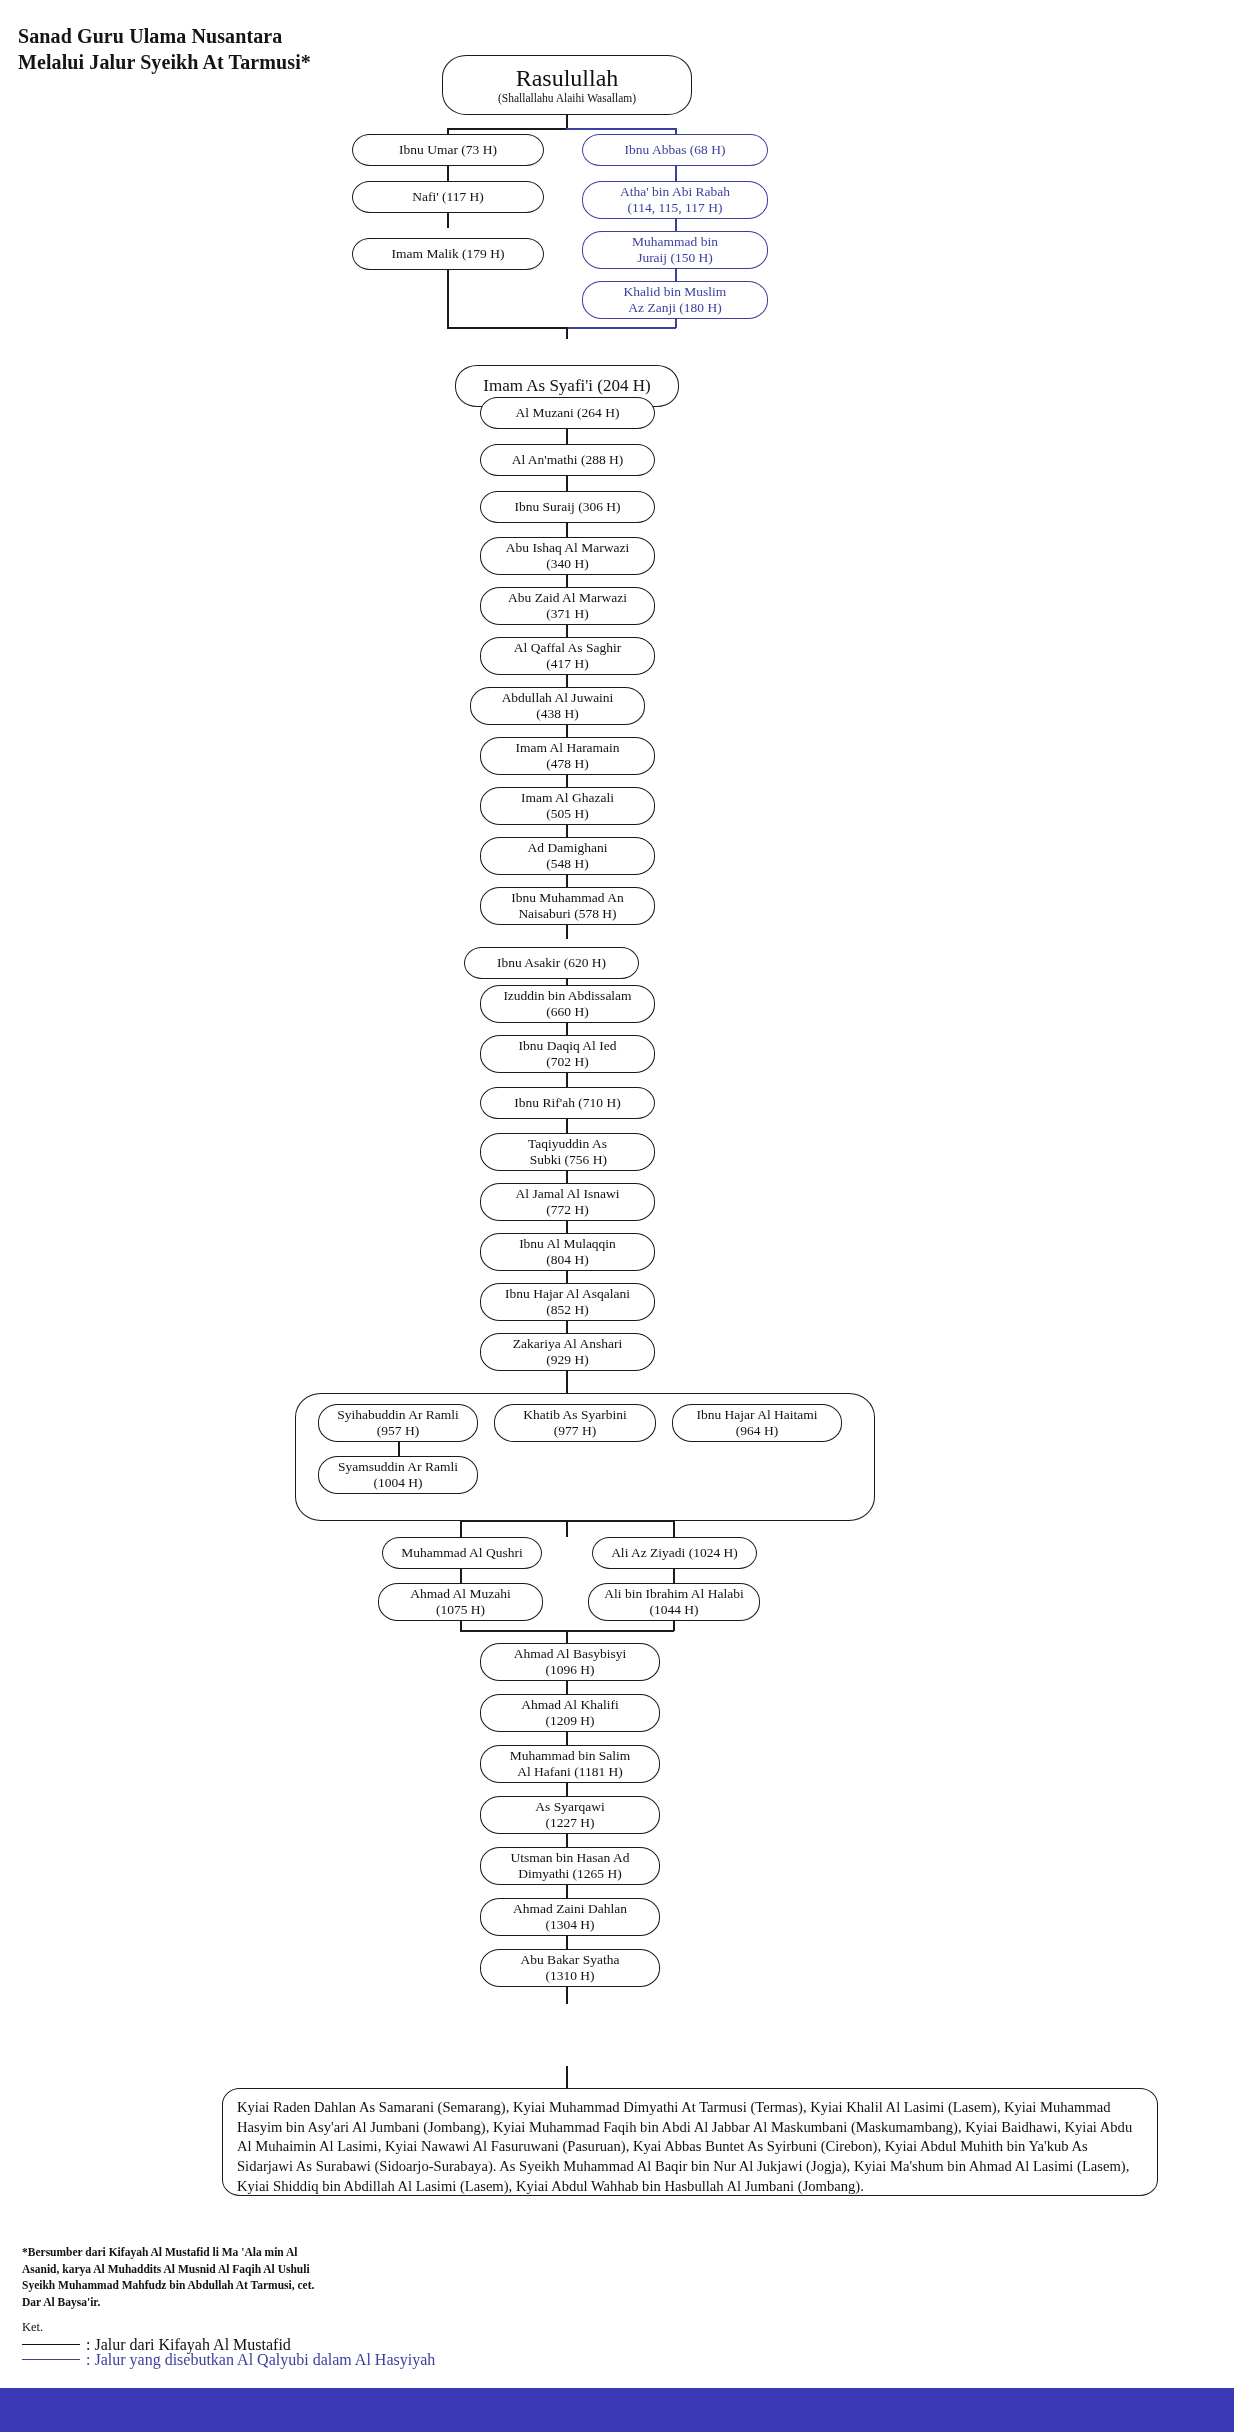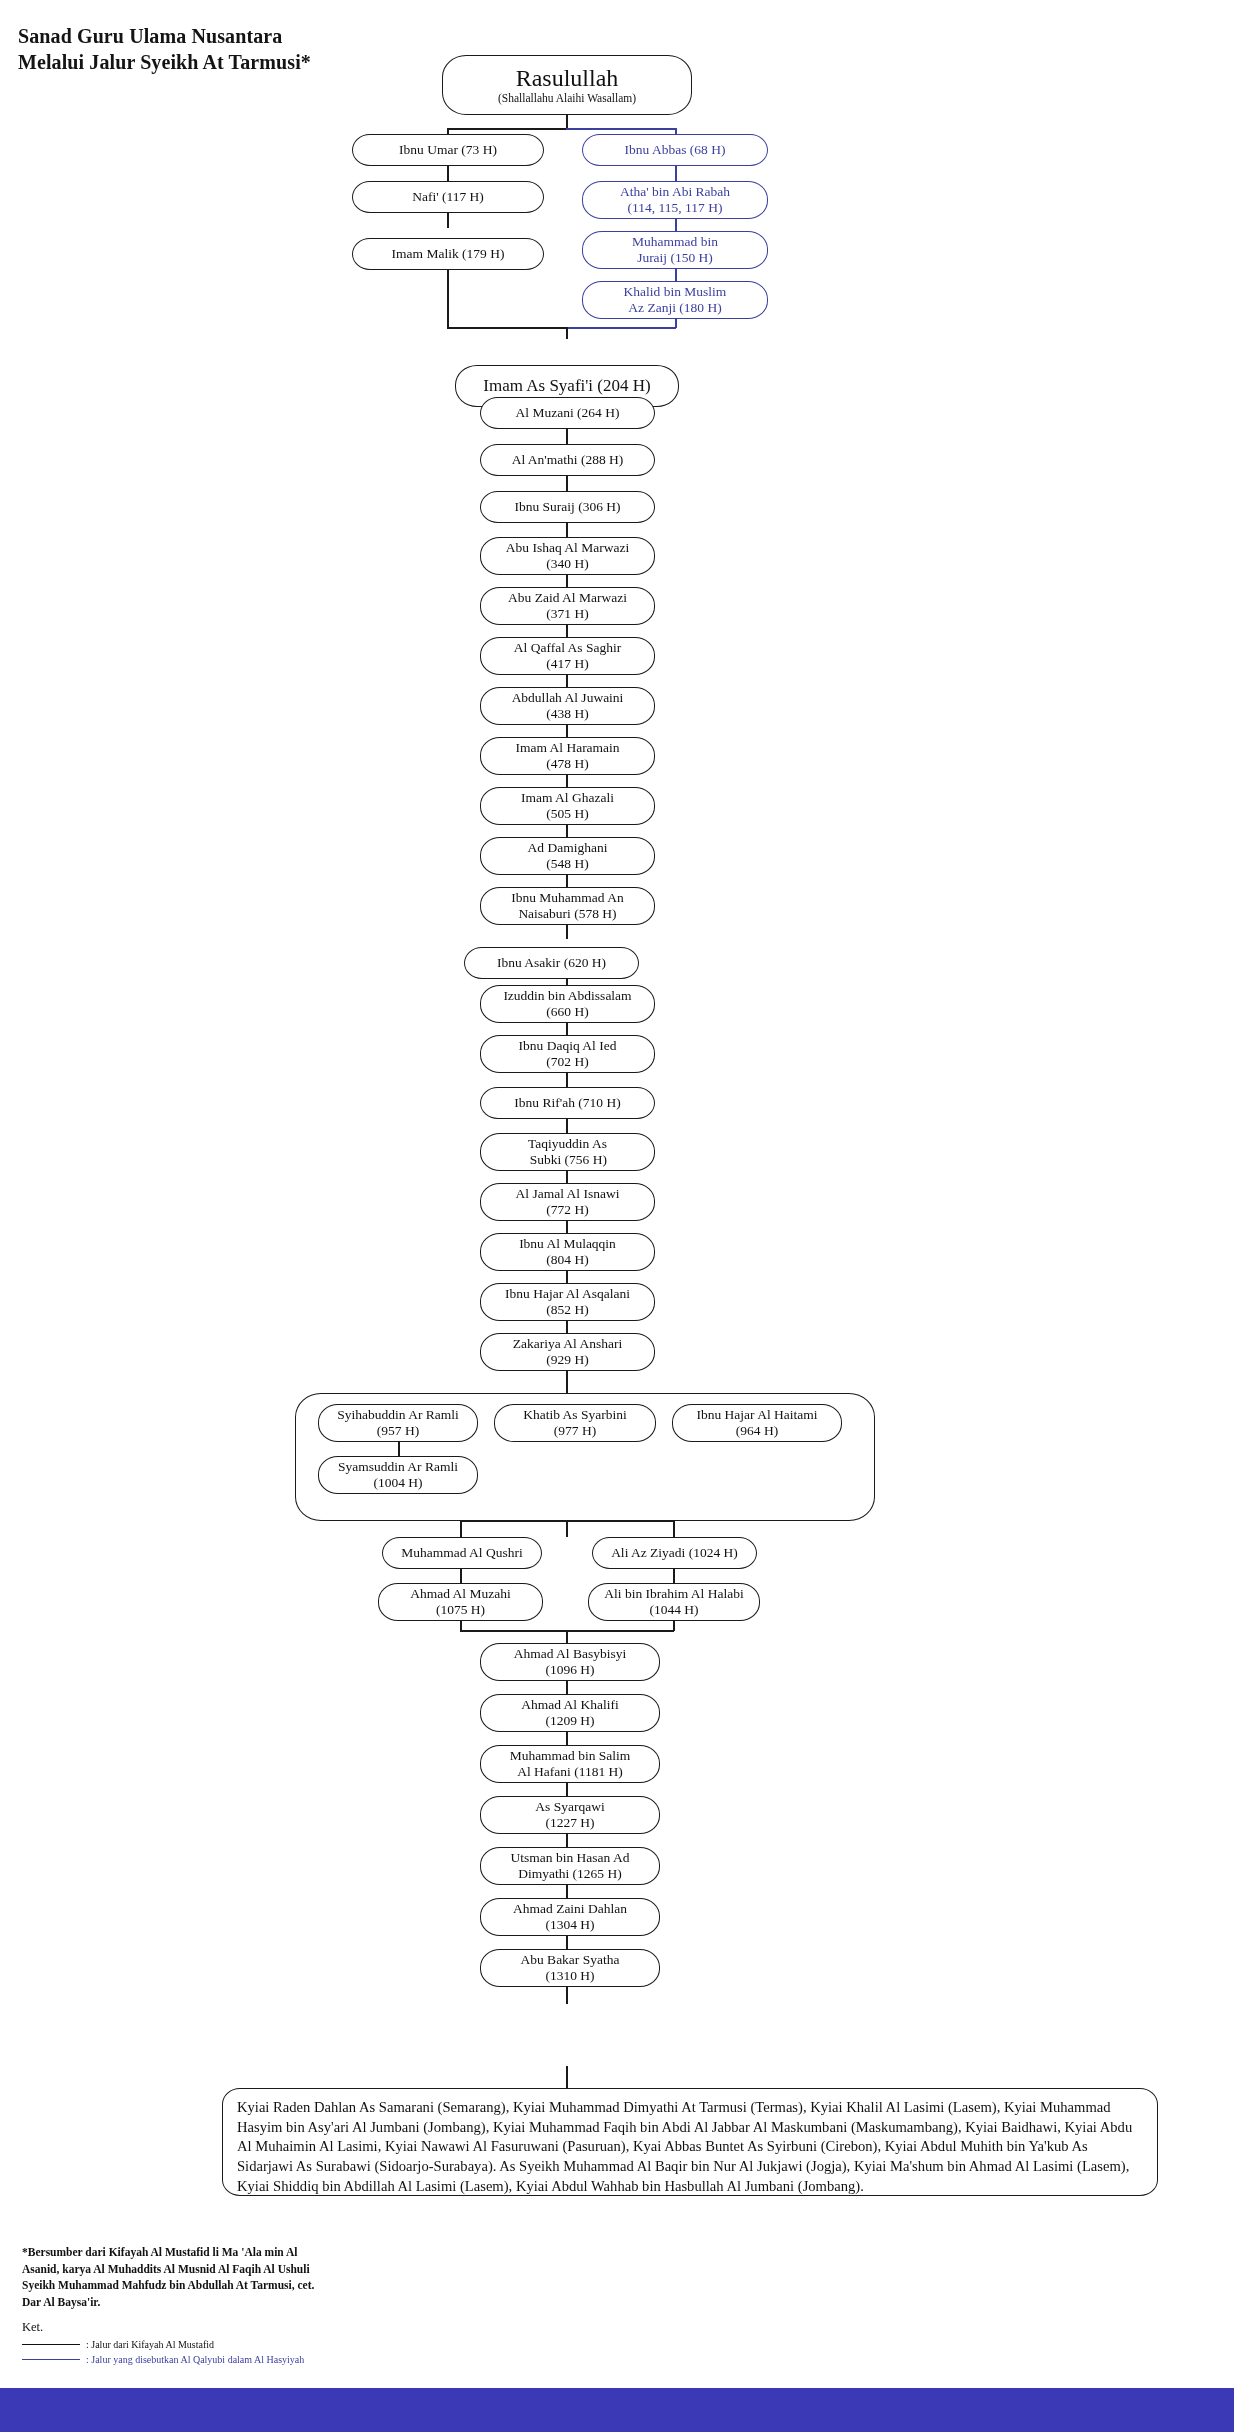--- a/index.html
+++ b/index.html
@@ -80,21 +80,21 @@
   }
   #legend {
     position:absolute; left:22px; top:2320px; width:560px;
     font-size:12.5px; color:#111;
   }
   #legend .ket { font-size:12.5px; margin-bottom:2px; }
   #legend .row { display:flex; align-items:center; height:15px; }
   #legend .swatch { width:58px; height:0; border-top:1.6px solid #111; margin-right:6px; }
   #legend .swatch.blue { border-top-color:#3b3f9e; }
   #legend .row.blue .lbl { color:#3b3f9e; }
-  #legend .lbl { font-size:10px; line-height:1; }
+  #legend .lbl { font-size:16px; line-height:1; }
 
   
   #band { position:absolute; left:0; top:2388px; width:1234px; height:44px; background:#3b39b5; }
 </style>
 </head>
 <body>
 
 <div id="title">
   <span class="ln">Sanad Guru Ulama Nusantara</span>
   <span class="ln">Melalui Jalur Syeikh At Tarmusi*</span>
@@ -158,21 +158,21 @@
 
   <div class="ln-v" style="left:566px; top:575px; height:12px;"></div>
   <div class="node" style="left:480px; top:587px; width:175px; height:38px;">Abu Zaid Al Marwazi
 (371 H)</div>
 
   <div class="ln-v" style="left:566px; top:625px; height:12px;"></div>
   <div class="node" style="left:480px; top:637px; width:175px; height:38px;">Al Qaffal As Saghir
 (417 H)</div>
 
   <div class="ln-v" style="left:566px; top:675px; height:12px;"></div>
-  <div class="node" style="left:480px; top:687px; width:175px; height:38px;">Abdullah Al Juwaini
+  <div class="node" style="left:470px; top:687px; width:175px; height:38px;">Abdullah Al Juwaini
 (438 H)</div>
 
   <div class="ln-v" style="left:566px; top:725px; height:12px;"></div>
   <div class="node" style="left:480px; top:737px; width:175px; height:38px;">Imam Al Haramain
 (478 H)</div>
 
   <div class="ln-v" style="left:566px; top:775px; height:12px;"></div>
   <div class="node" style="left:480px; top:787px; width:175px; height:38px;">Imam Al Ghazali
 (505 H)</div>
 

